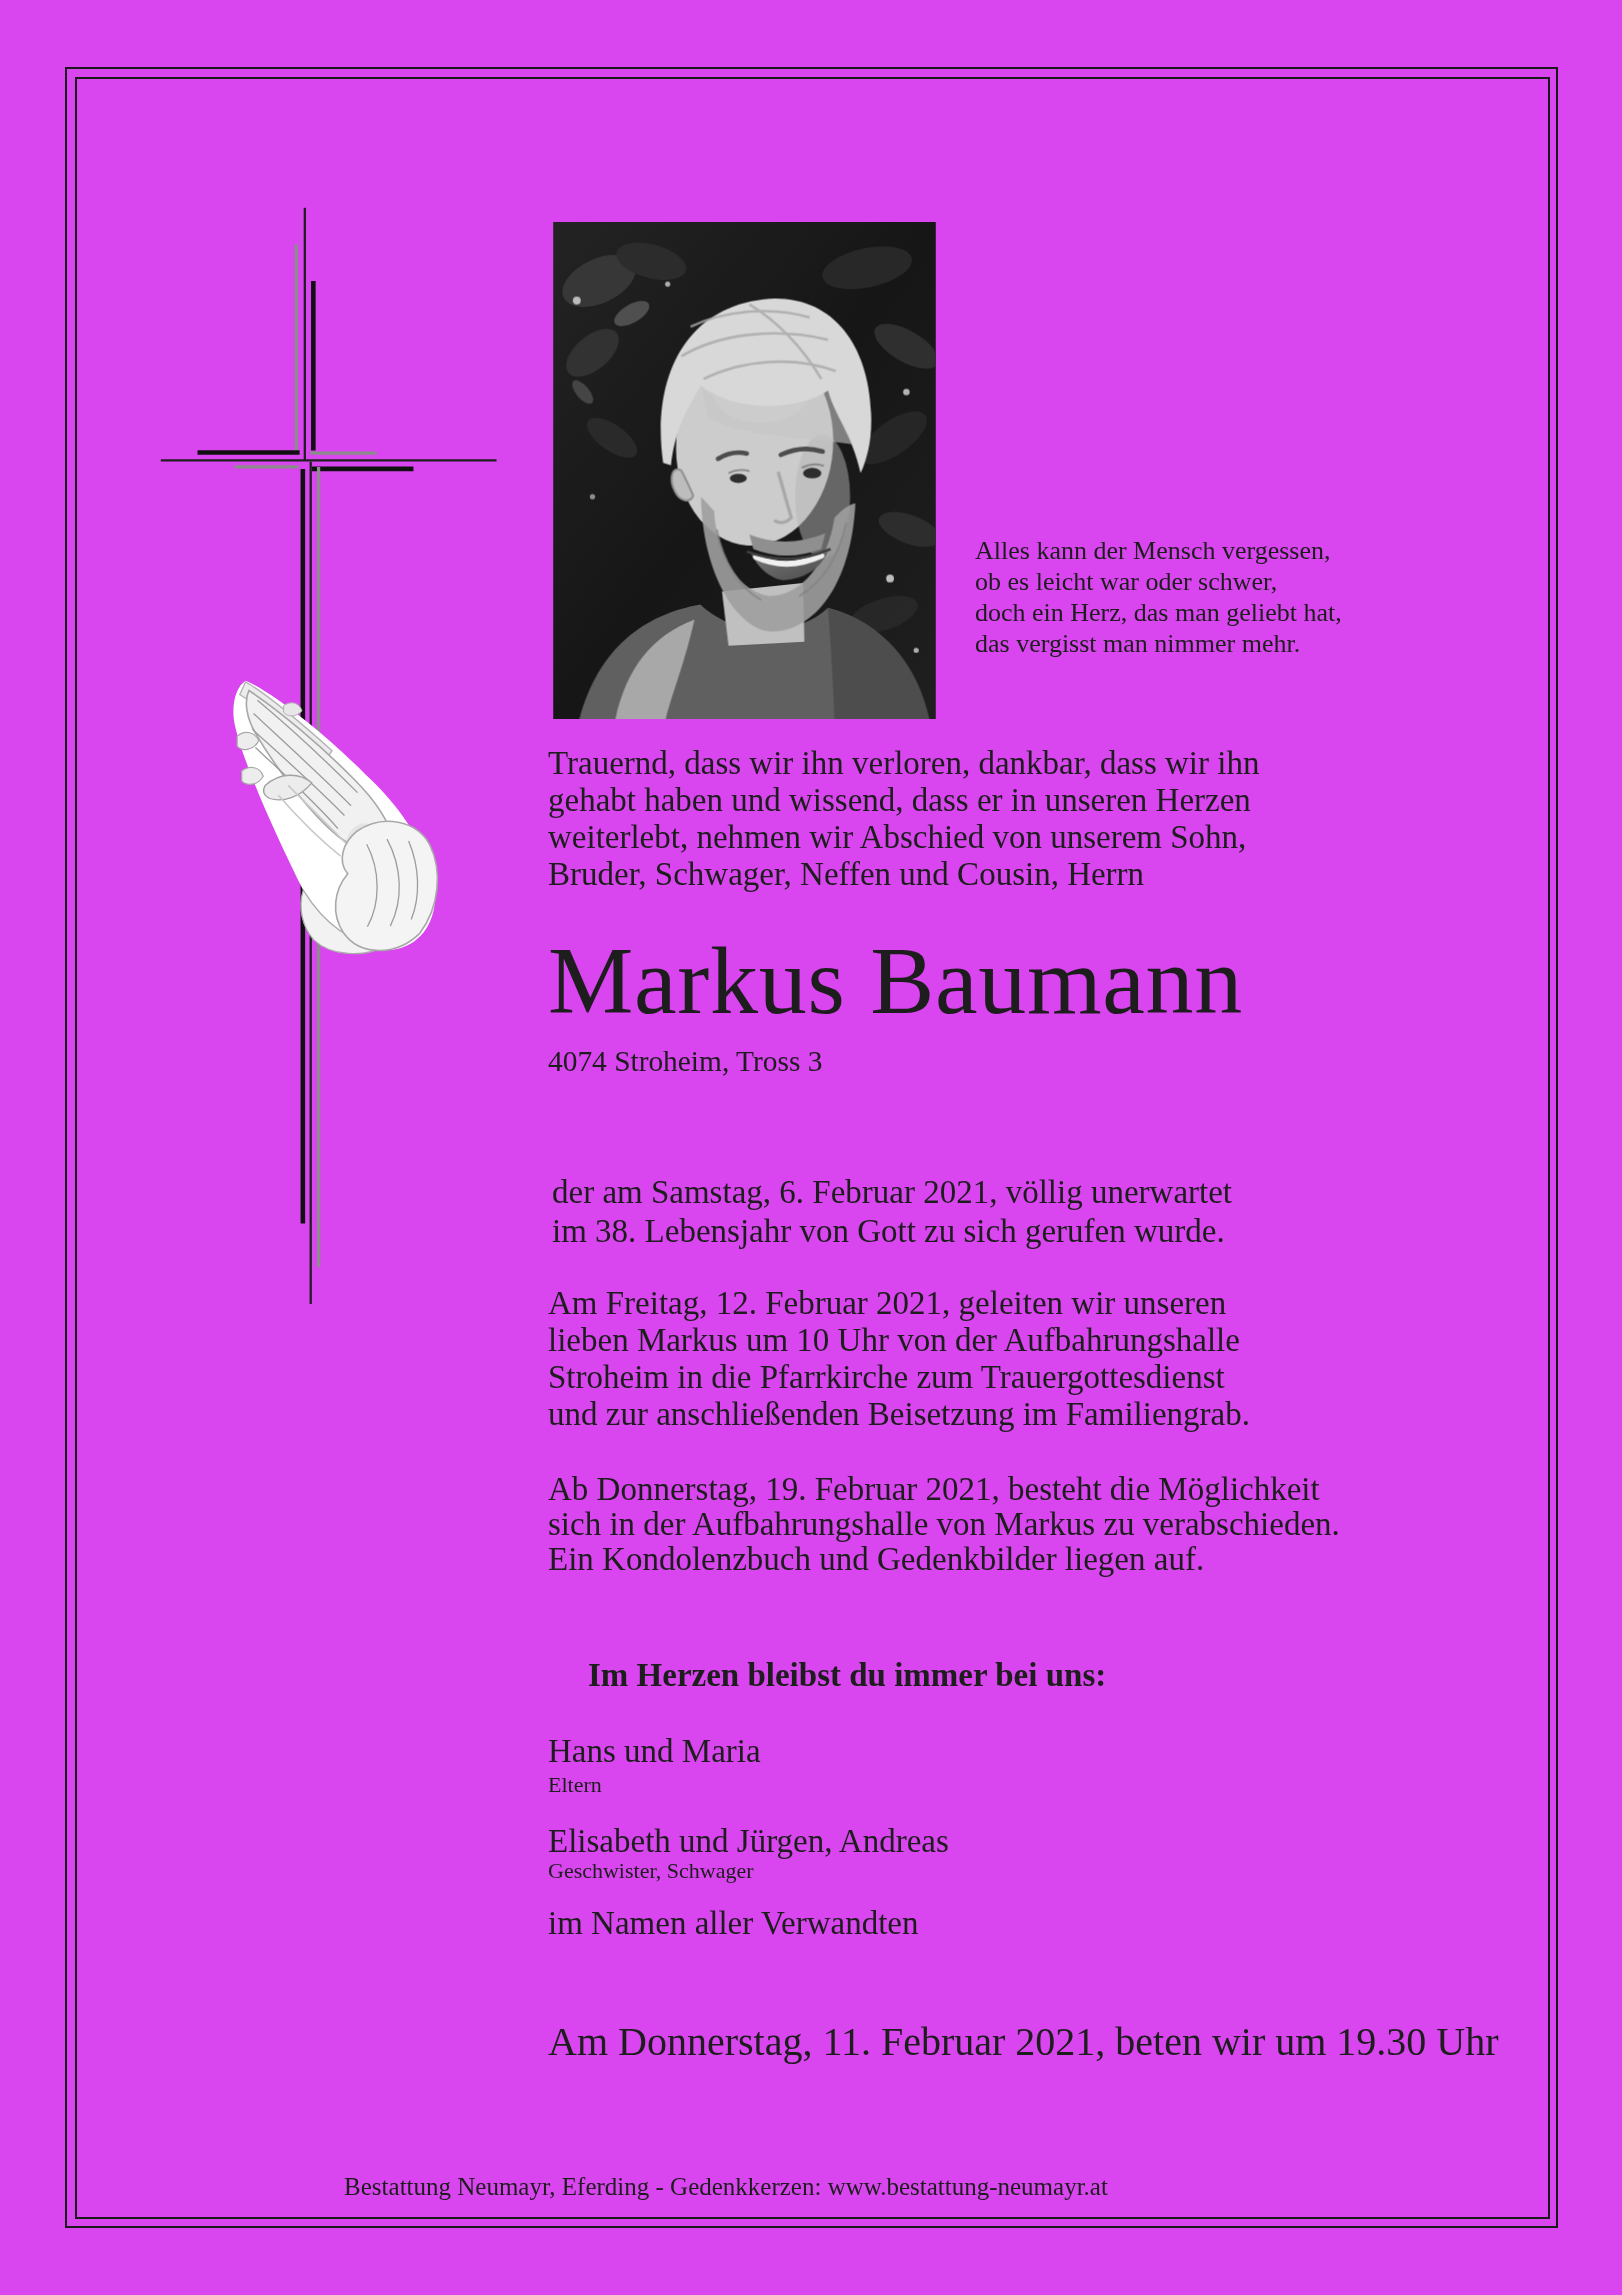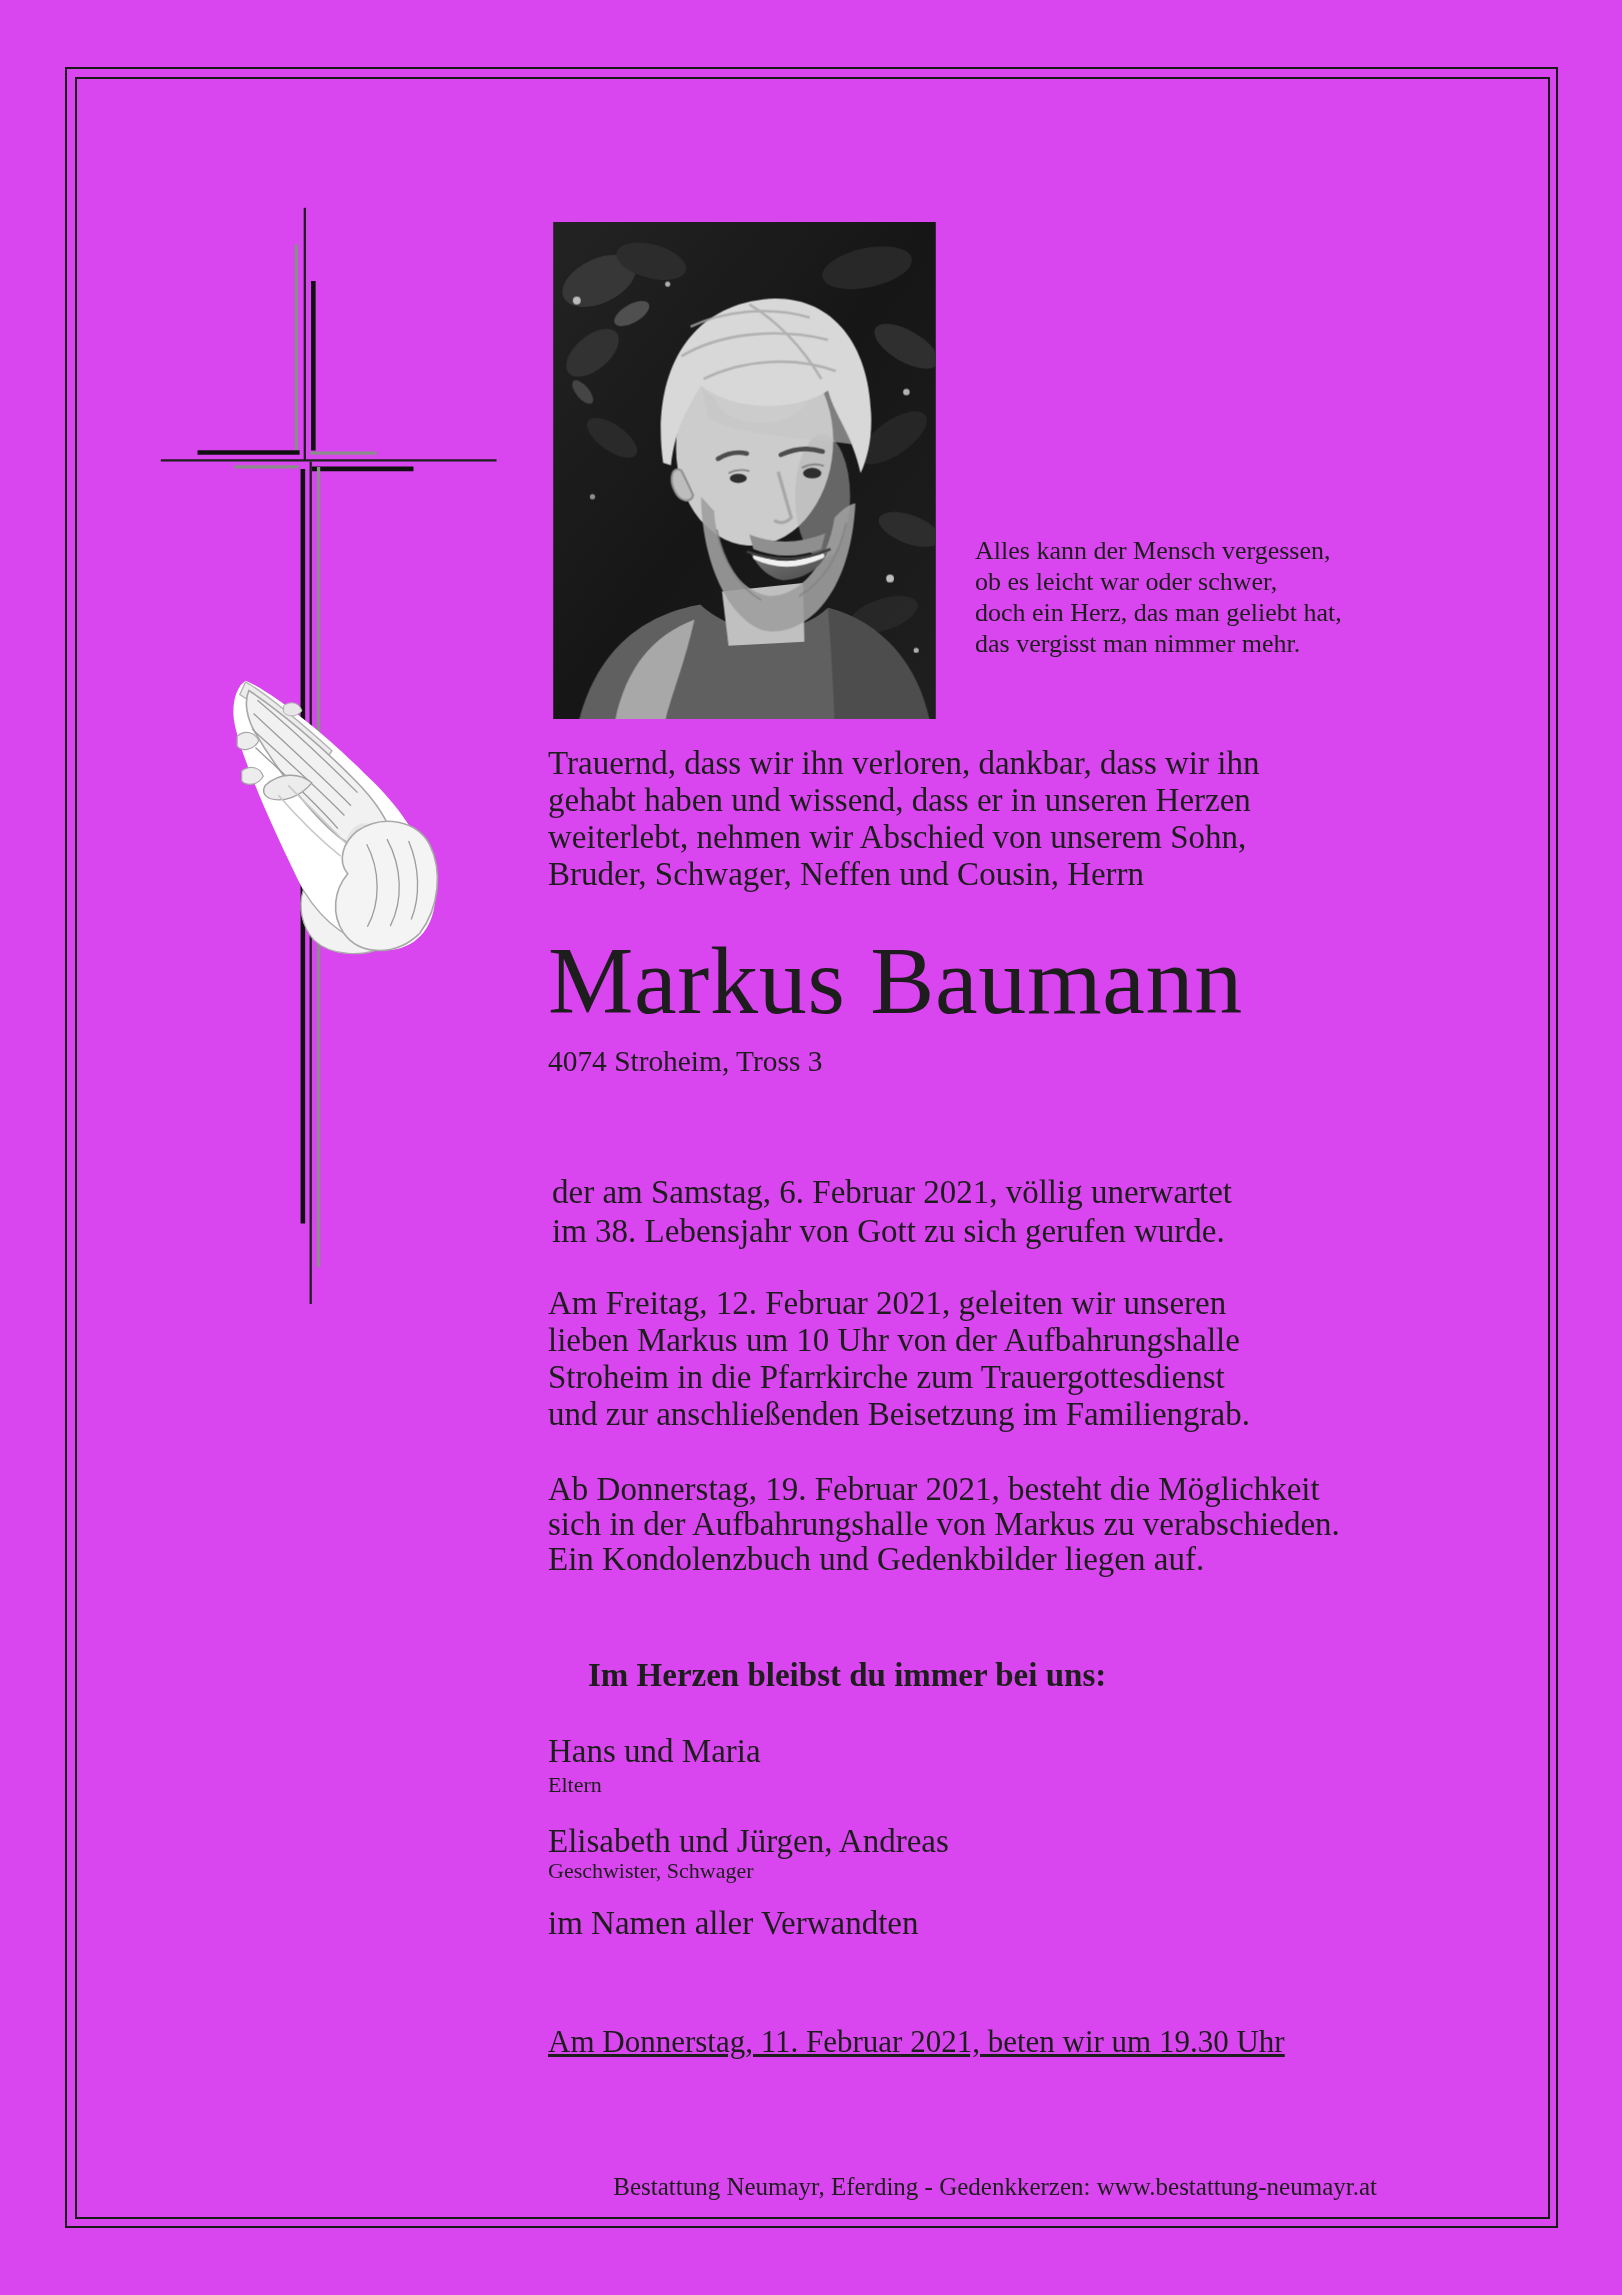--- a/index.html
+++ b/index.html
@@ -22,22 +22,22 @@
   .address{left:548px;top:1044px;font-size:29.4px;line-height:34px;}
   .death{left:552px;top:1173px;font-size:33px;line-height:39px;}
   .funeral{left:548px;top:1285px;font-size:33px;line-height:37px;}
   .viewing{left:548px;top:1472px;font-size:33px;line-height:35px;}
   .heading{left:548px;top:1657px;font-size:33px;line-height:37px;font-weight:bold;margin-left:40px;}
   .m1{left:548px;top:1733px;font-size:33px;line-height:37px;}
   .m1rel{left:548px;top:1772px;font-size:22px;line-height:25px;}
   .m2{left:548px;top:1823px;font-size:33px;line-height:37px;}
   .m2rel{left:548px;top:1858px;font-size:22px;line-height:25px;}
   .note{left:548px;top:1905px;font-size:33px;line-height:37px;}
-  .prayer{left:548px;top:2025px;font-size:31px;line-height:33px;text-decoration:underline;}
-  .footer{left:75px;top:2172px;width:1302px;text-align:right;font-size:25px;line-height:29px;}
+  .prayer{left:548px;top:2025px;font-size:40px;line-height:33px;}
+  .footer{left:75px;top:2172px;width:1302px;text-align:center;font-size:25px;line-height:29px;}
 </style>
 </head>
 <body>
 
 <div class="page">
 
   <div class="frame frame-outer"></div>
   <div class="frame frame-inner"></div>
 
   <svg class="abs" style="left:151px;top:196px;" width="360" height="1119" viewBox="230 300 550 1710" aria-hidden="true">

